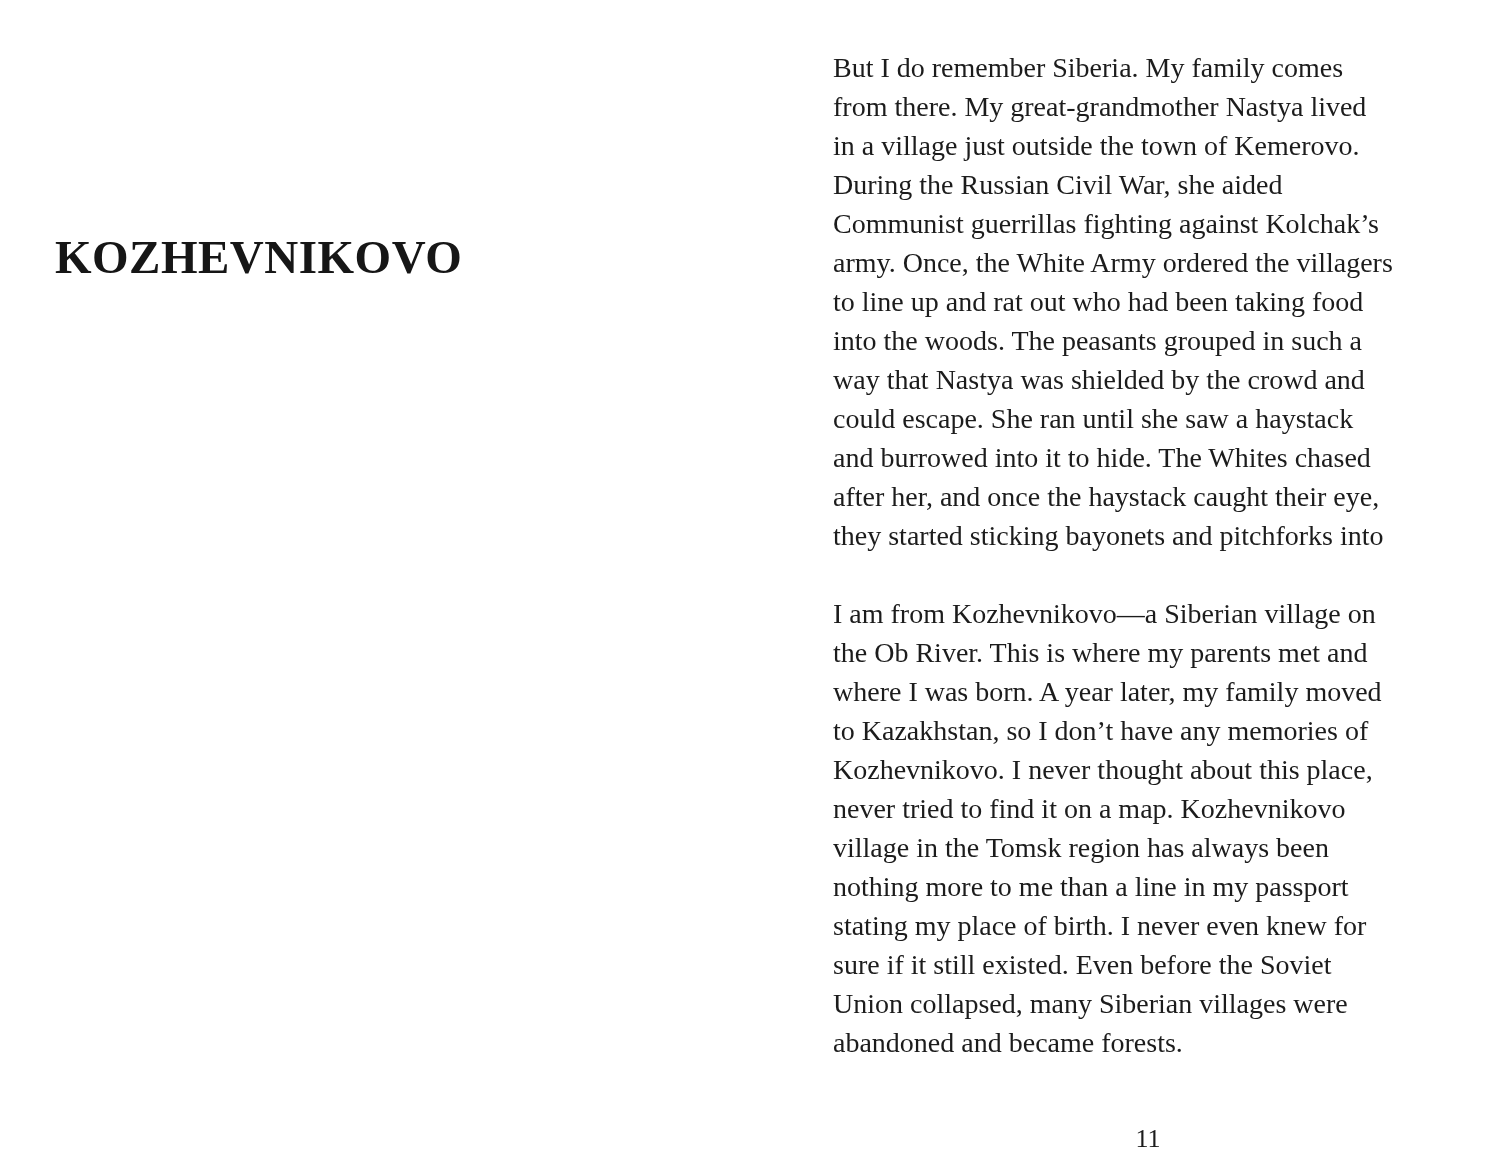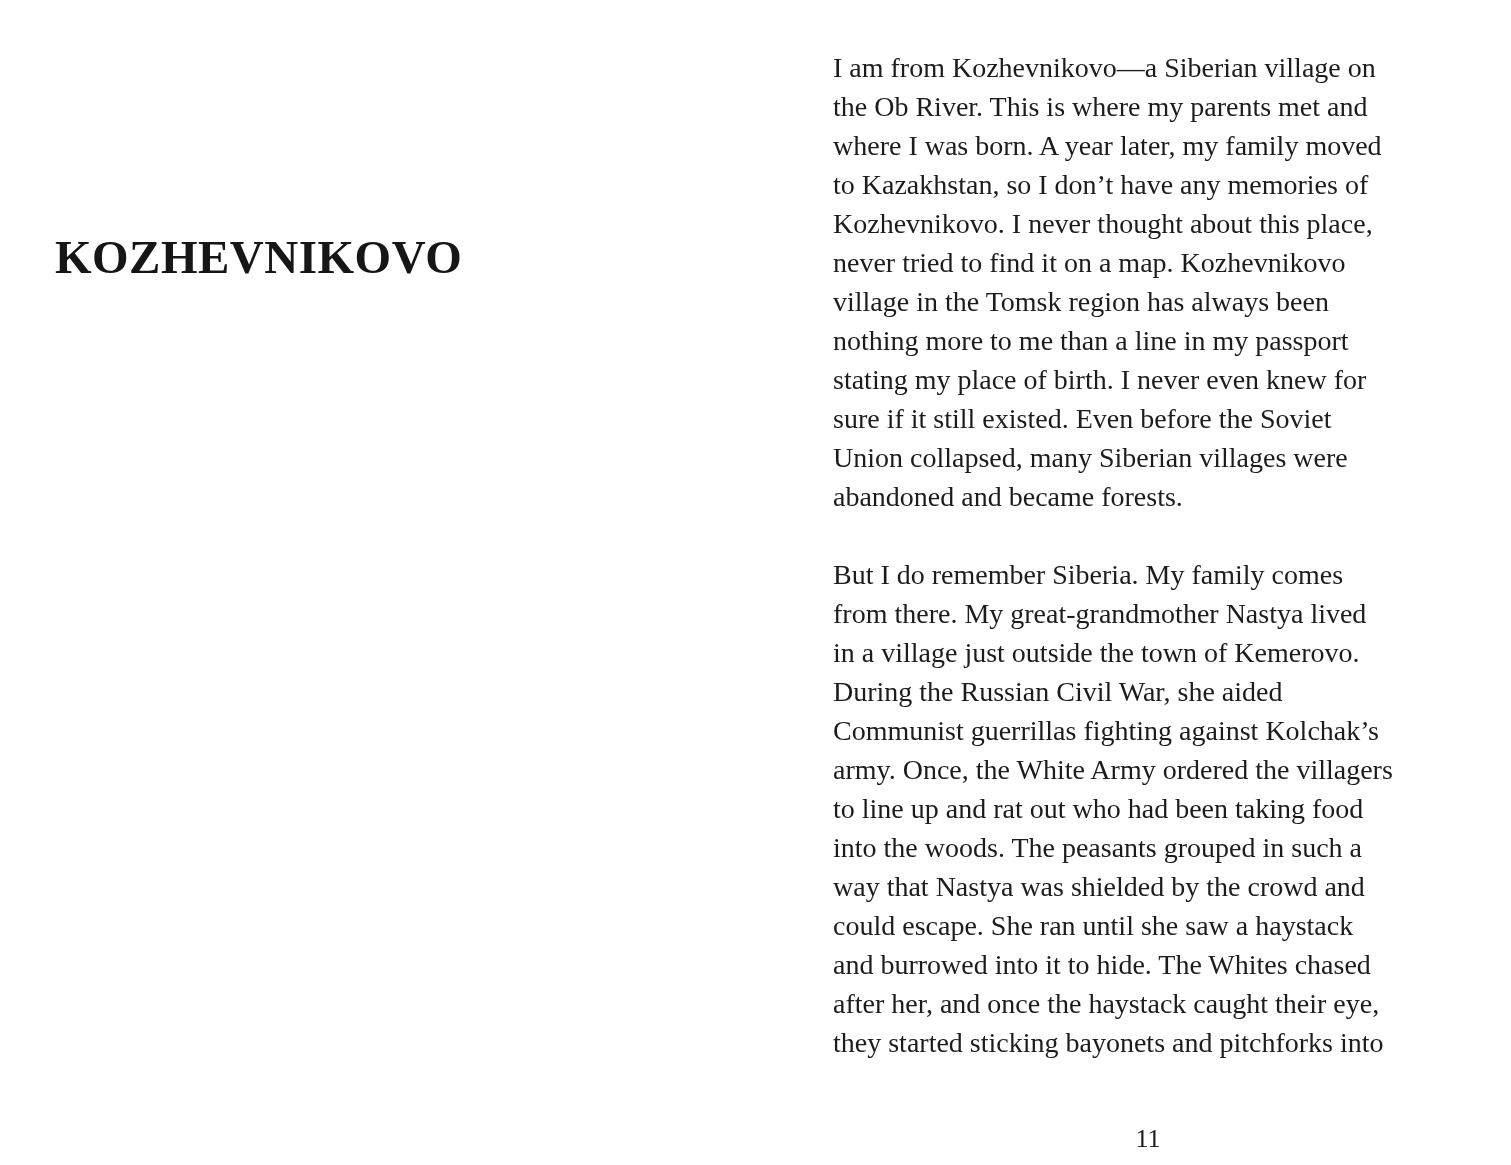--- a/index.html
+++ b/index.html
@@ -60,42 +60,42 @@
 </head>
 <body>
 
 <div class="spread">
 
   <div class="left-page">
     <div class="chapter-title">KOZHEVNIKOVO</div>
   </div>
 
   <div class="right-page">
-    <p class="body-paragraph">I am from Kozhevnikovo—a Siberian village on
-the Ob River. This is where my parents met and
-where I was born. A year later, my family moved
-to Kazakhstan, so I don’t have any memories of
-Kozhevnikovo. I never thought about this place,
-never tried to find it on a map. Kozhevnikovo
-village in the Tomsk region has always been
-nothing more to me than a line in my passport
-stating my place of birth. I never even knew for
-sure if it still existed. Even before the Soviet
-Union collapsed, many Siberian villages were
-abandoned and became forests.</p>
     <p class="body-paragraph">But I do remember Siberia. My family comes
 from there. My great-grandmother Nastya lived
 in a village just outside the town of Kemerovo.
 During the Russian Civil War, she aided
 Communist guerrillas fighting against Kolchak’s
 army. Once, the White Army ordered the villagers
 to line up and rat out who had been taking food
 into the woods. The peasants grouped in such a
 way that Nastya was shielded by the crowd and
 could escape. She ran until she saw a haystack
 and burrowed into it to hide. The Whites chased
 after her, and once the haystack caught their eye,
 they started sticking bayonets and pitchforks into</p>
+    <p class="body-paragraph">I am from Kozhevnikovo—a Siberian village on
+the Ob River. This is where my parents met and
+where I was born. A year later, my family moved
+to Kazakhstan, so I don’t have any memories of
+Kozhevnikovo. I never thought about this place,
+never tried to find it on a map. Kozhevnikovo
+village in the Tomsk region has always been
+nothing more to me than a line in my passport
+stating my place of birth. I never even knew for
+sure if it still existed. Even before the Soviet
+Union collapsed, many Siberian villages were
+abandoned and became forests.</p>
   </div>
 
   <div class="page-number">11</div>
 
 </div>
 
 </body></html>

